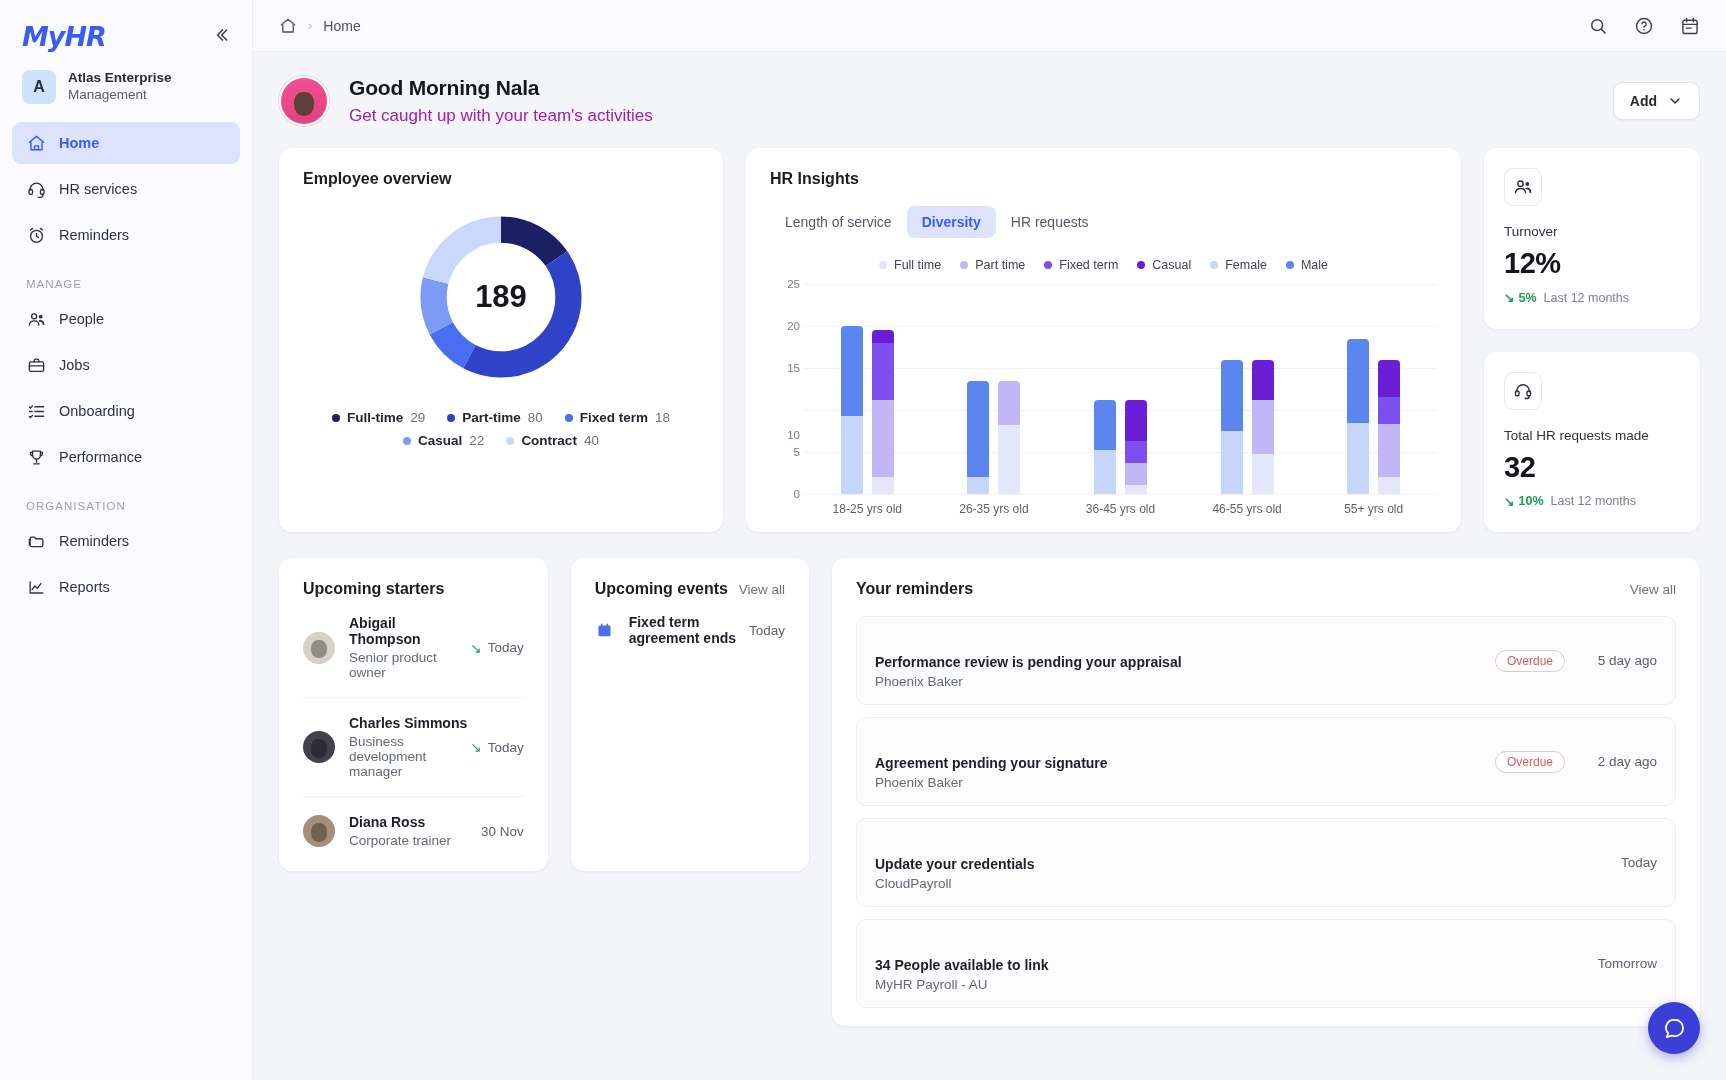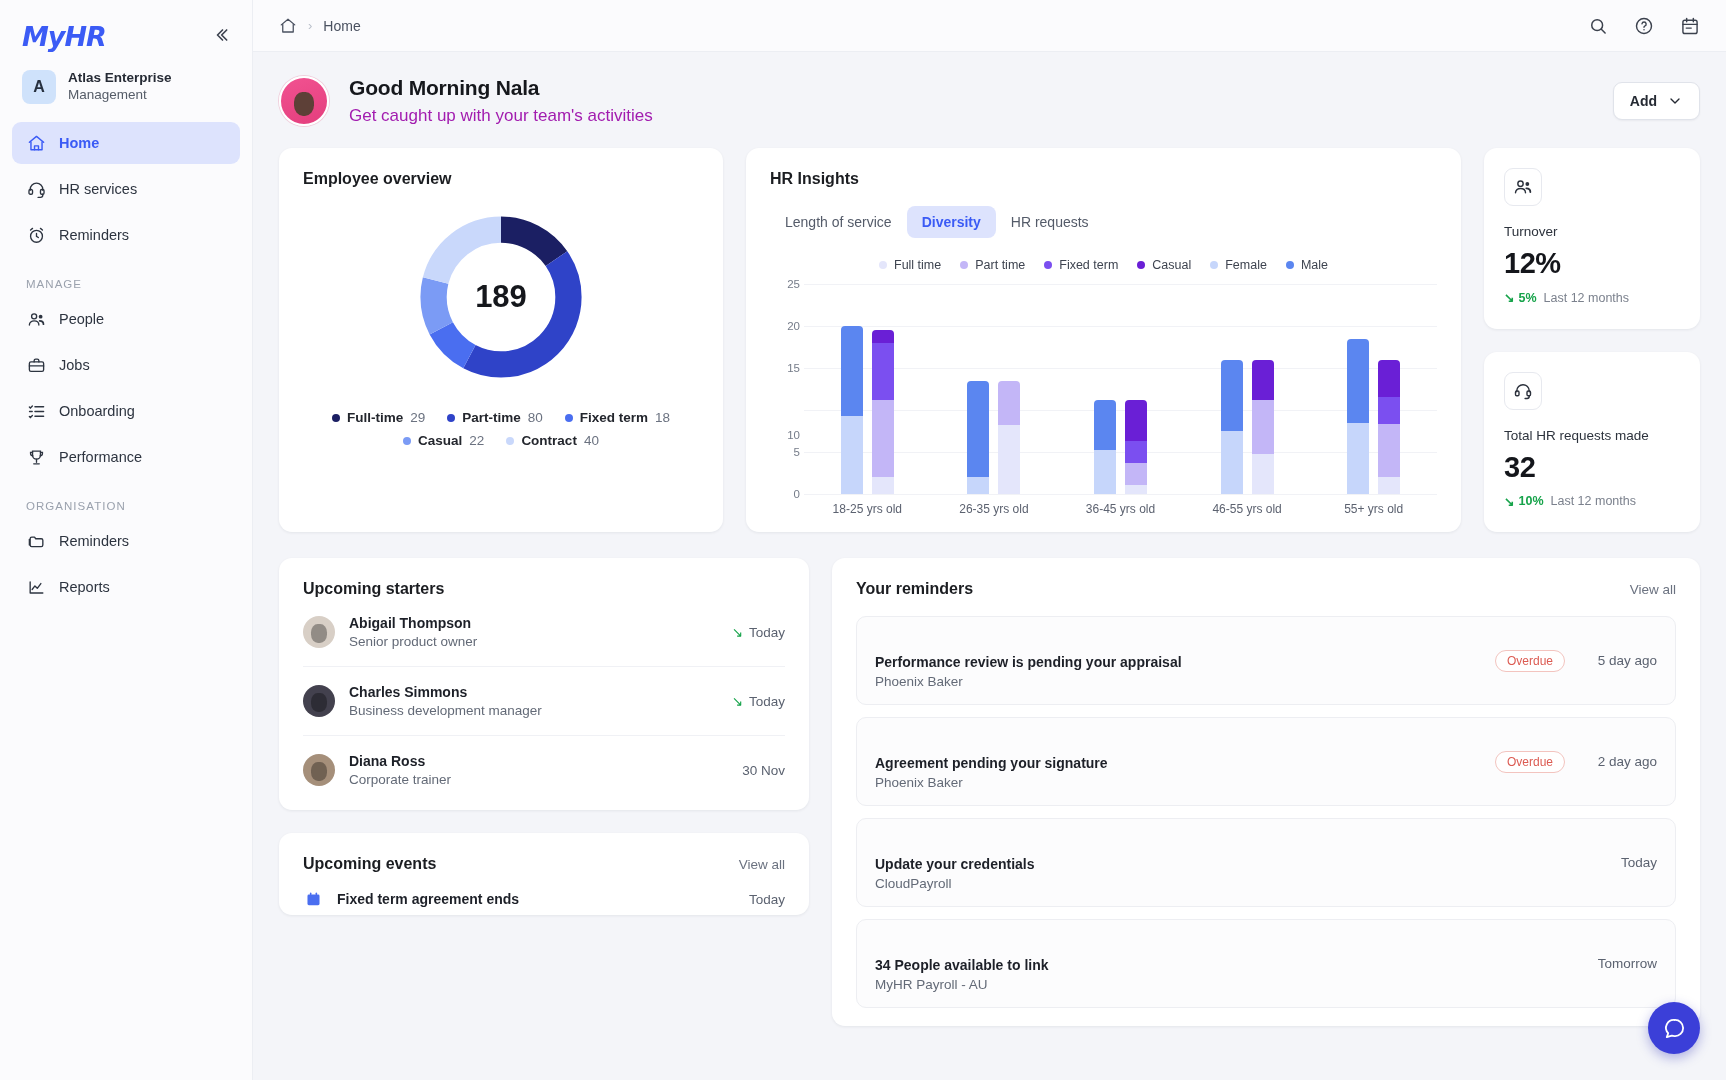--- a/index.html
+++ b/index.html
@@ -118,21 +118,21 @@
     display: flex; align-items: center; justify-content: center; }
   .kpi-ico svg { width: 20px; height: 20px; color: #2b313c; }
   .kpi-label { font-size: 13.5px; color: #2d333d; margin-top: 18px; }
   .kpi-value { font-size: 29px; font-weight: 700; margin-top: 8px; color: #14161b;
     letter-spacing: -.5px; }
   .kpi-foot { display: flex; align-items: center; gap: 7px; margin-top: 10px; font-size: 12.5px; }
   .kpi-delta { color: #16a34a; font-weight: 600; display: flex; align-items: center; gap: 4px; }
   .kpi-period { color: #7b818d; }
 
   .row2 { display: flex; gap: 23px; margin-top: 26px; align-items: flex-start; }
-  .col-left { width: 530px; flex: 0 0 530px; display: flex; flex-direction: column; gap: 23px; }
+  .col-left { width: 530px; flex: 0 0 530px; display: flex; gap: 23px; }
   .col-right { flex: 1; min-width: 0; }
   .panel { background: #fff; border-radius: 13px; box-shadow: 0 1px 3px rgba(16,24,40,.07);
     padding: 22px 24px 6px 24px; }
   .panel-head { display: flex; align-items: center; justify-content: space-between; }
   .viewall { font-size: 13.5px; color: #6b7280; cursor: pointer; }
 
   .starter { display: flex; align-items: center; padding: 17px 0;
     border-bottom: 1px solid #f0f1f5; }
   .starter:last-child { border-bottom: none; }
   .av { width: 32px; height: 32px; border-radius: 50%; flex: 0 0 32px; position: relative;

